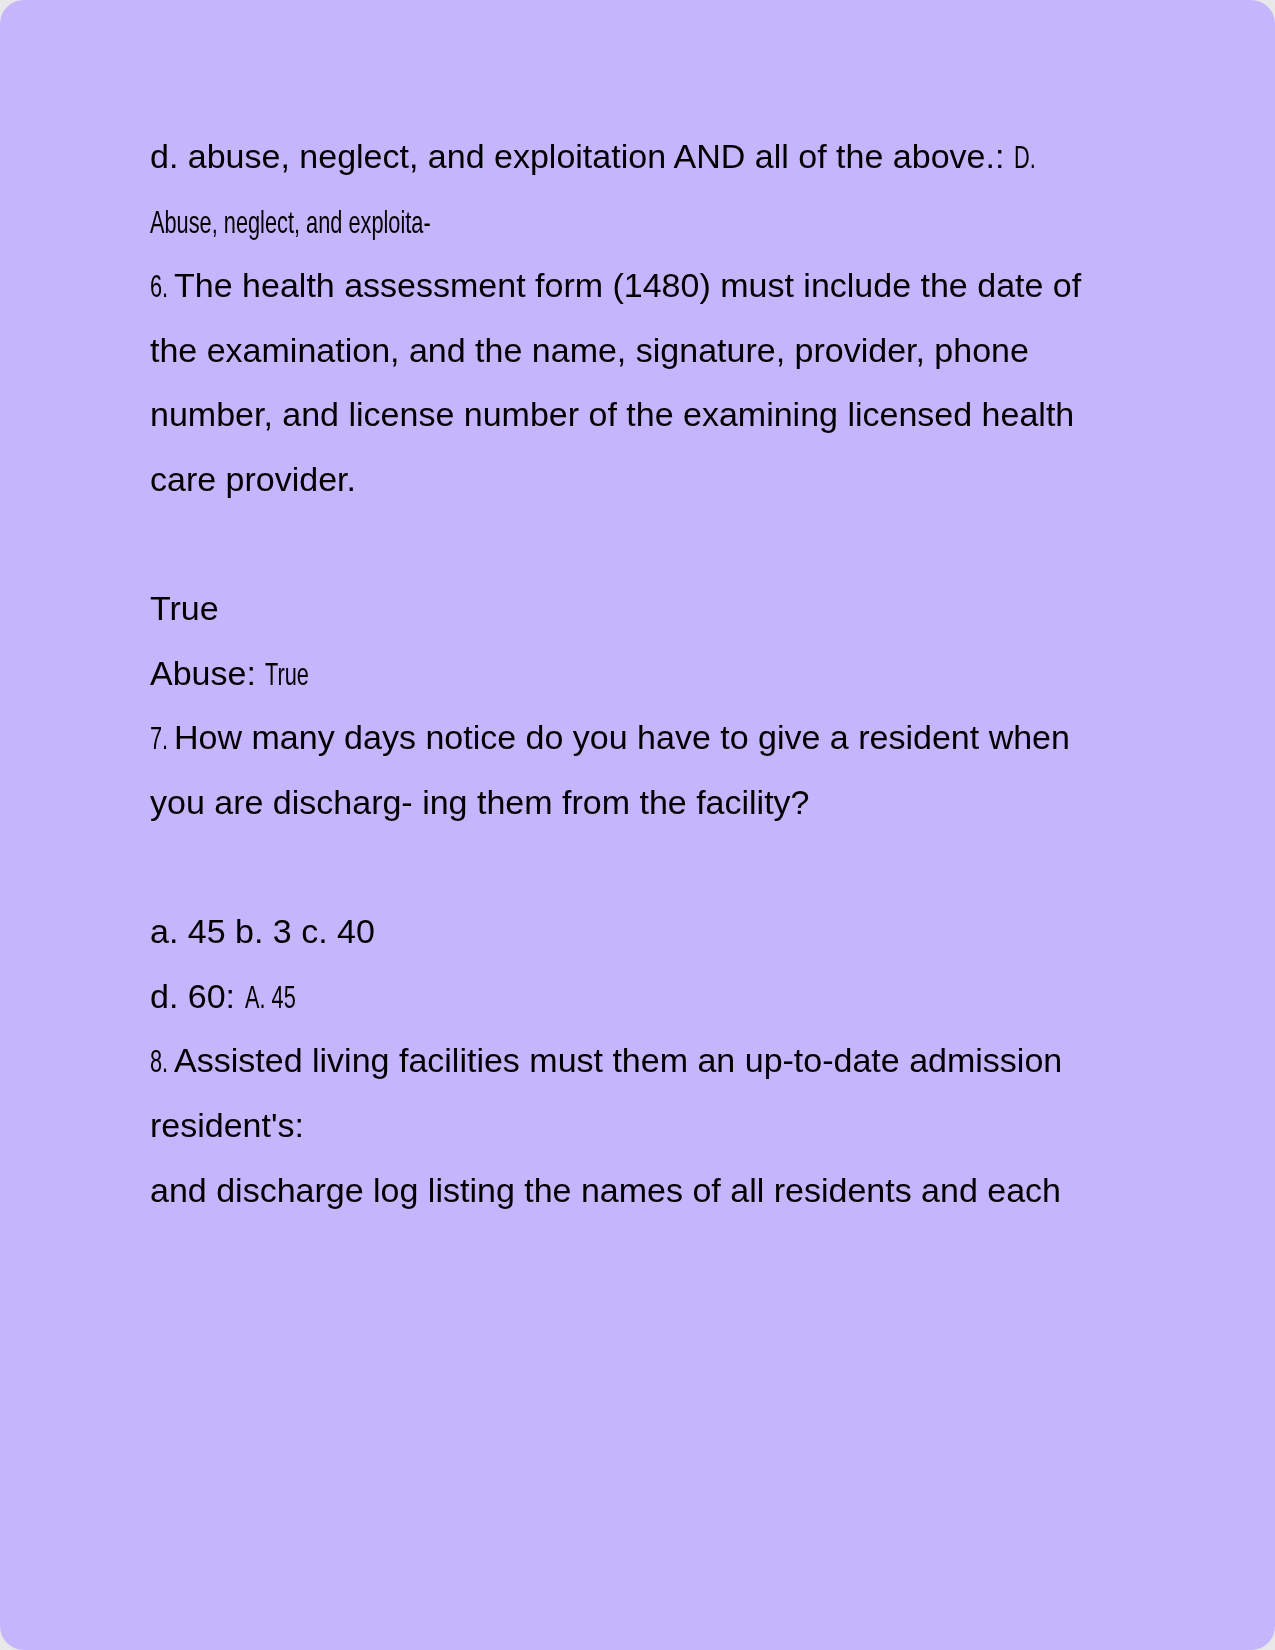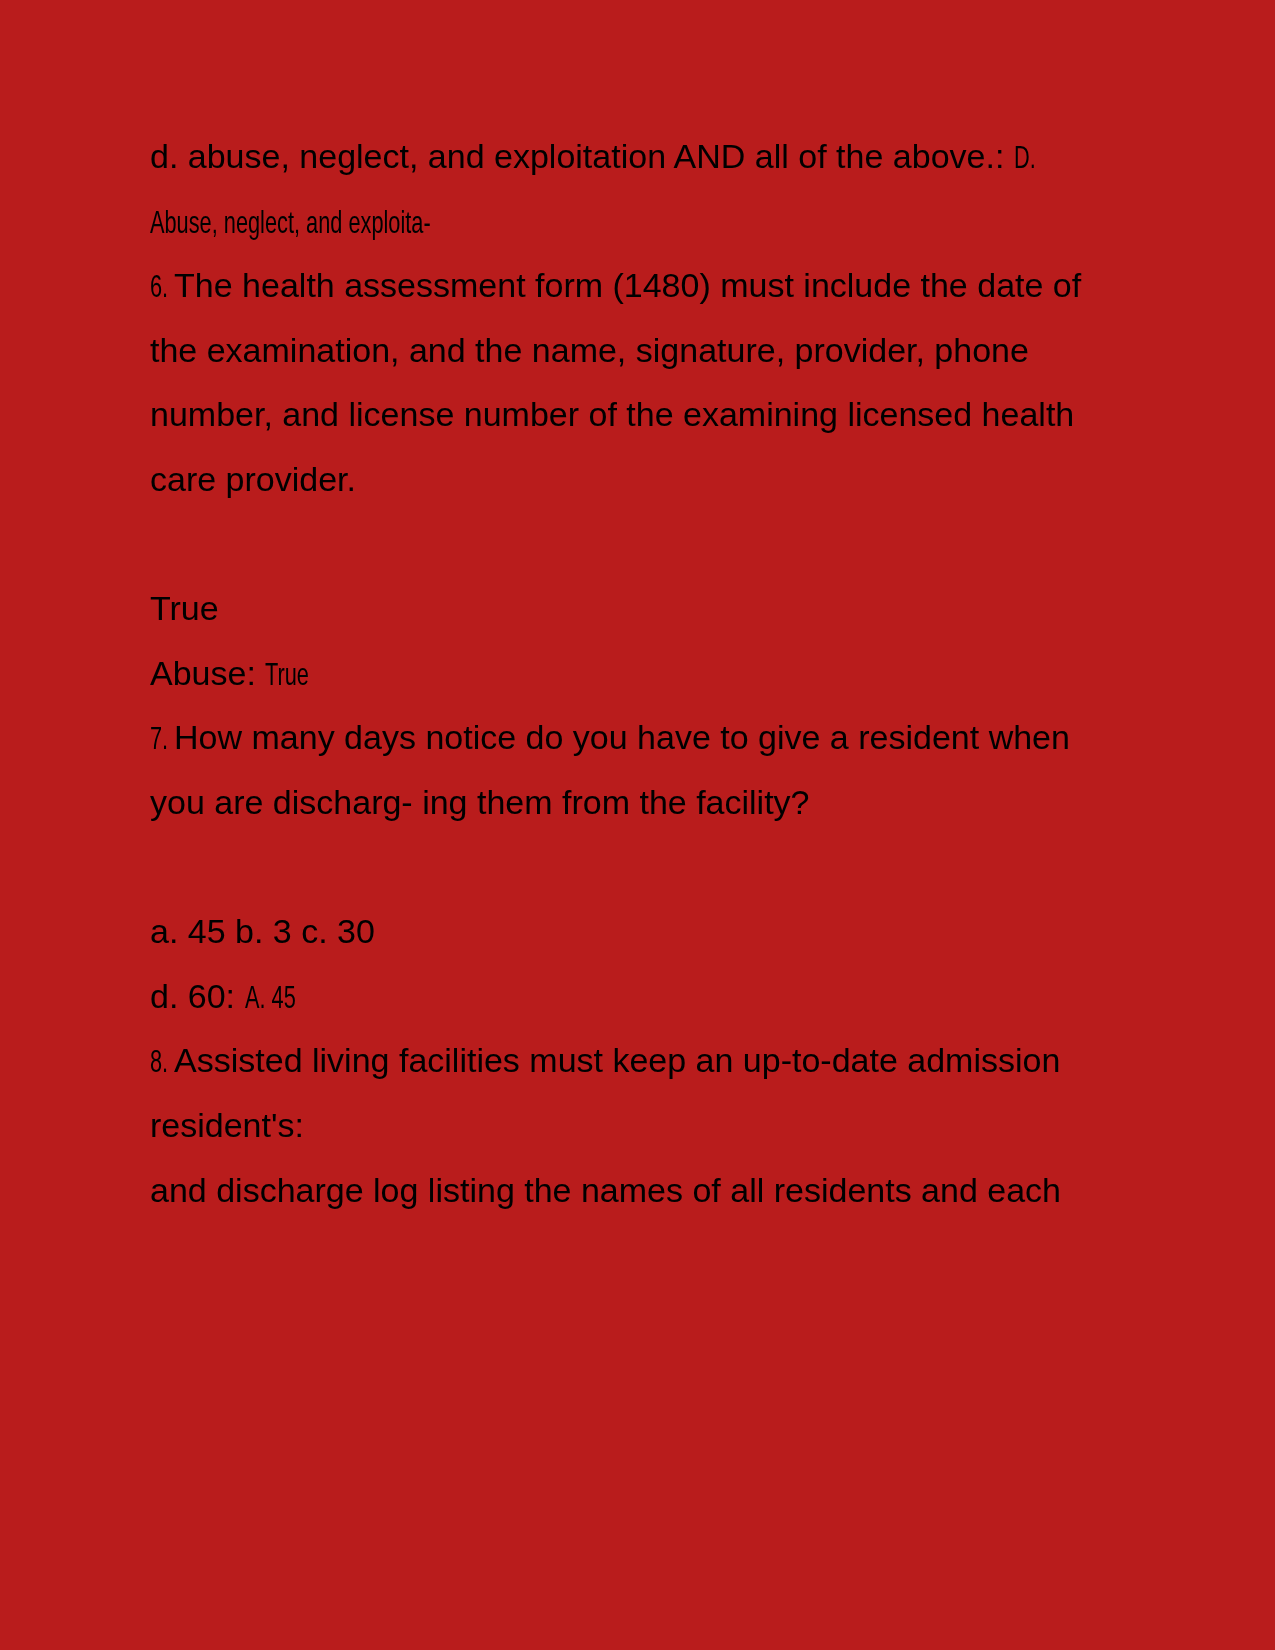--- a/index.html
+++ b/index.html
@@ -36,33 +36,33 @@
   .condensed {
     display: inline-block;
     font-size: 32px;
     transform: scaleX(0.68);
     transform-origin: 0 50%;
   }
 </style>
 </head>
 <body>
 
-<div class="page" style="background: #b91c1c;">
+<div class="page" style="background: #c4b5fd; border-radius: 24px;">
   <div class="doc" id="doc-body" style="color: rgb(0, 0, 0);">
       <div class="line"><span class="seg">d. abuse, neglect, and exploitation AND all of the above.: </span><span class="seg condensed" style="margin-right: -10.24px;">D.</span></div>
       <div class="line"><span class="seg condensed" style="margin-right: -132.16px;">Abuse, neglect, and exploita-</span></div>
       <div class="line"><span class="seg condensed" style="margin-right: -11.52px;">6. </span><span class="seg">The health assessment form (1480) must include the date of</span></div>
       <div class="line"><span class="seg">the examination, and the name, signature, provider, phone</span></div>
       <div class="line"><span class="seg">number, and license number of the examining licensed health</span></div>
       <div class="line"><span class="seg">care provider.</span></div>
       <div class="line"></div>
       <div class="line"><span class="seg">True</span></div>
       <div class="line"><span class="seg">Abuse: </span><span class="seg condensed" style="margin-right: -20.8px;">True</span></div>
       <div class="line"><span class="seg condensed" style="margin-right: -11.52px;">7. </span><span class="seg">How many days notice do you have to give a resident when</span></div>
       <div class="line"><span class="seg">you are discharg- ing them from the facility?</span></div>
       <div class="line"></div>
-      <div class="line"><span class="seg">a. 45 b. 3 c. 30</span></div>
+      <div class="line"><span class="seg">a. 45 b. 3 c. 40</span></div>
       <div class="line"><span class="seg">d. 60: </span><span class="seg condensed" style="margin-right: -24px;">A. 45</span></div>
-      <div class="line"><span class="seg condensed" style="margin-right: -11.52px;">8. </span><span class="seg">Assisted living facilities must keep an up-to-date admission</span></div>
+      <div class="line"><span class="seg condensed" style="margin-right: -11.52px;">8. </span><span class="seg">Assisted living facilities must them an up-to-date admission</span></div>
       <div class="line"><span class="seg">resident's:</span></div>
       <div class="line"><span class="seg">and discharge log listing the names of all residents and each</span></div>
     </div>
 </div>
 
 </body></html>

